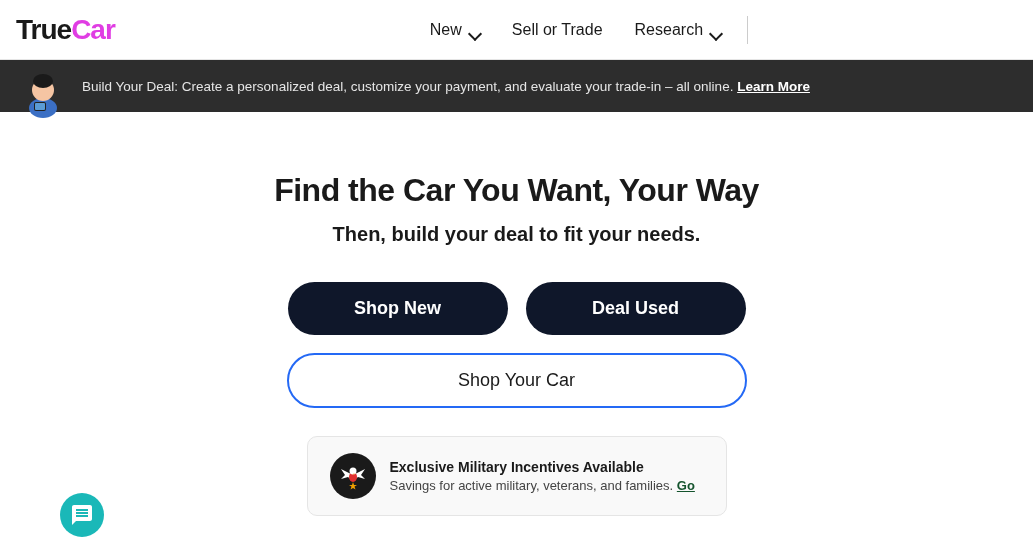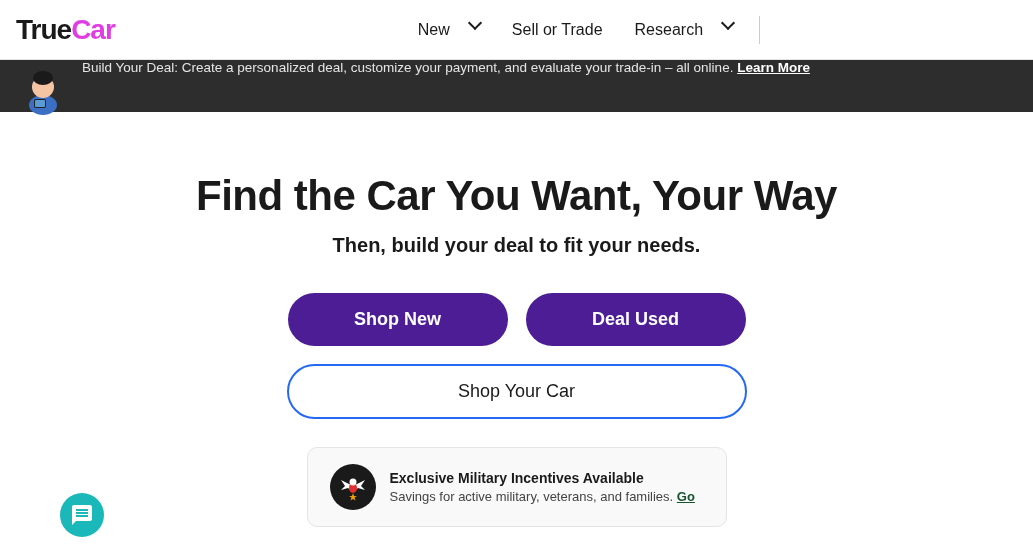--- a/index.html
+++ b/index.html
@@ -28,22 +28,22 @@
     .logo .car { color: #e03de3; }
     .nav-links {
       display: flex;
       align-items: center;
       gap: 4px;
       flex: 1;
       justify-content: center;
     }
     .nav-item {
       display: flex;
-      align-items: flex-start;
-      gap: 20px;
+      align-items: flex-end;
+      gap: 8px;
       padding: 8px 14px;
       font-size: 16px;
       font-weight: 500;
       color: #1a1a1a;
       cursor: pointer;
       border-radius: 4px;
       text-decoration: none;
     }
     .nav-chevron {
       width: 10px;
@@ -78,21 +78,21 @@
       display: flex;
       align-items: center;
       justify-content: center;
       font-size: 11px;
     }
 
     
     .banner {
       background: #2d2d2d;
       display: flex;
-      align-items: flex-start;
+      align-items: center;
       padding: 0 20px;
       height: 52px;
       gap: 16px;
     }
     .banner-avatar {
       width: 46px;
       height: 46px;
       flex-shrink: 0;
       position: relative;
       top: 3px;
@@ -111,21 +111,21 @@
 
     
     .hero {
       display: flex;
       flex-direction: column;
       align-items: center;
       padding: 60px 20px 40px;
       background: #fff;
     }
     .hero-title {
-      font-size: 42px;
+      font-size: 32px;
       font-weight: 900;
       color: #1a1a1a;
       text-align: center;
       margin-bottom: 14px;
       letter-spacing: -0.5px;
     }
     .hero-subtitle {
       font-size: 20px;
       font-weight: 700;
       color: #1a1a1a;
@@ -136,21 +136,21 @@
       display: flex;
       gap: 18px;
       margin-bottom: 18px;
     }
     .btn-shop-new, .btn-shop-used {
       padding: 16px 0;
       width: 220px;
       font-size: 18px;
       font-weight: 600;
       color: #fff;
-      background: #4c1d95;
+      background: #0f172a;
       border: none;
       border-radius: 40px;
       cursor: pointer;
       text-align: center;
     }
     .btn-sell {
       padding: 15px 0;
       width: 460px;
       font-size: 18px;
       font-weight: 500;

